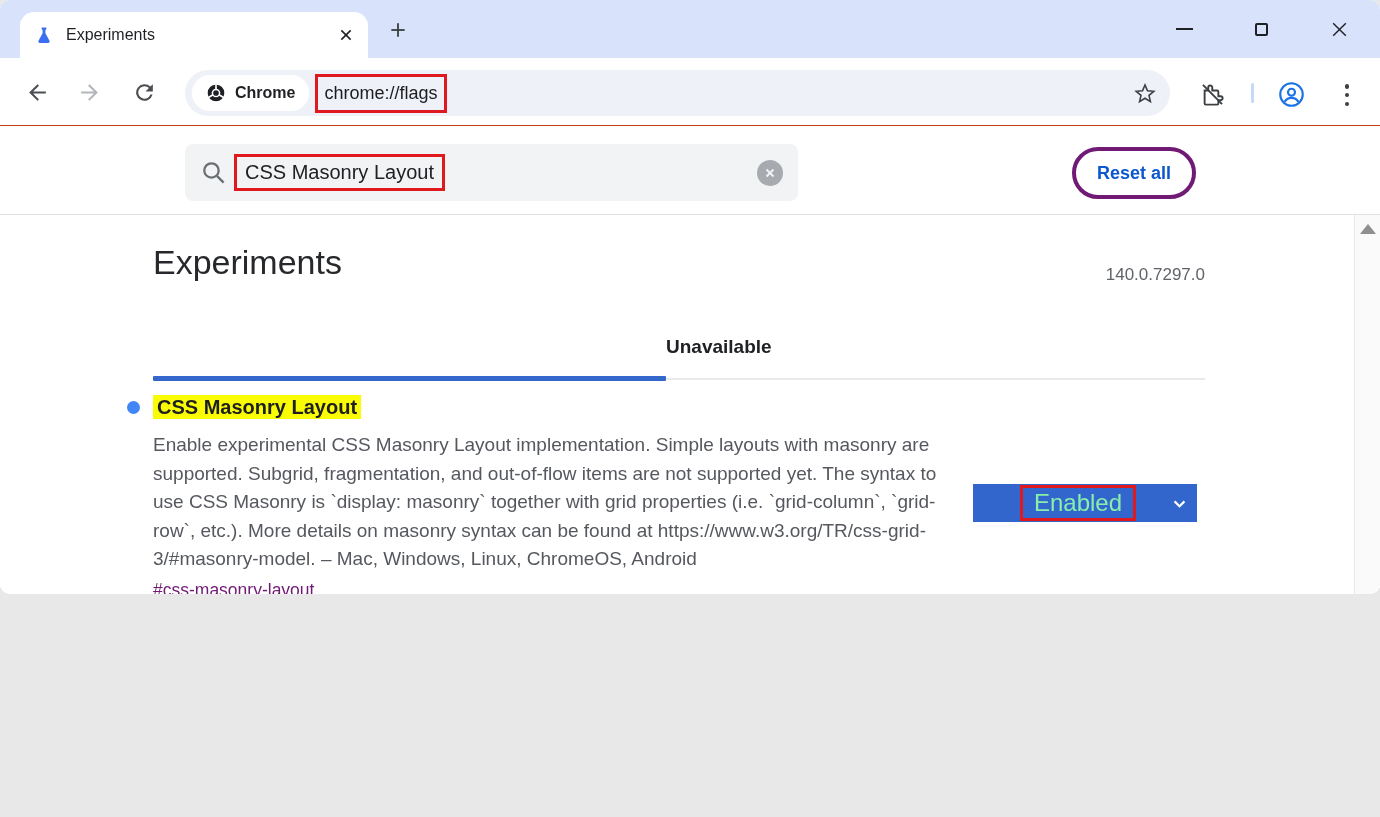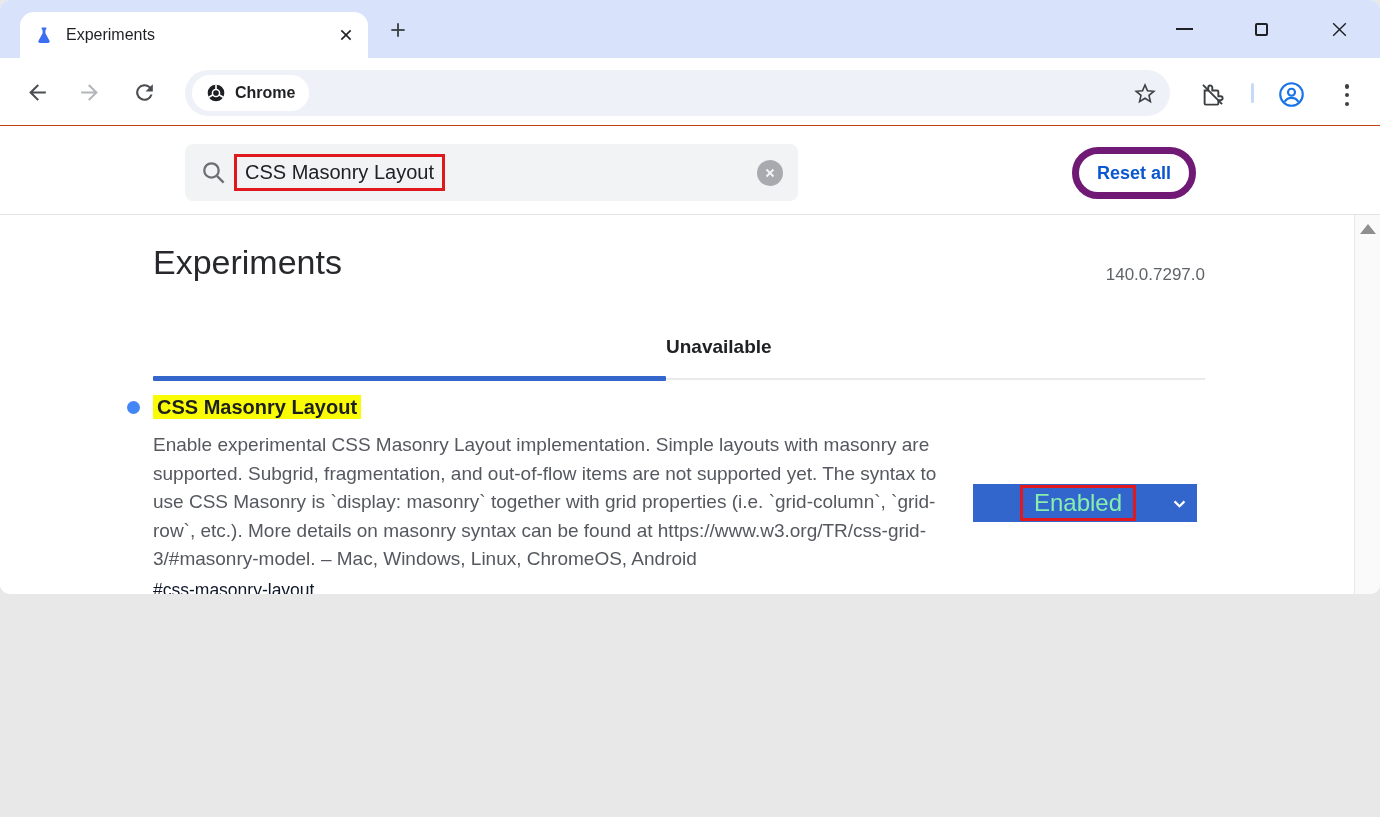--- a/index.html
+++ b/index.html
@@ -48,21 +48,21 @@
   .search-header { position:relative; height:89px; background:#fff; border-bottom:1px solid #e3e3e3; }
   .searchbox { position:absolute; left:185px; top:18px; width:613px; height:57px;
                background:#f1f3f4; border-radius:8px; display:flex; align-items:center; }
   .search-glyph { margin-left:15px; display:flex; align-items:center; }
   .search-anno { margin-left:7px; padding:4px 8px; }
   .search-text { font-size:20px; color:#202124; }
   .clear-btn { margin-left:auto; margin-right:15px; width:26px; height:26px; border-radius:50%;
                background:#a7abb0; color:#f1f3f4; display:flex; align-items:center;
                justify-content:center; font-size:17px; font-weight:bold; line-height:1; }
   .reset-btn { position:absolute; left:1072px; top:21px; width:124px; height:52px;
-               border:7px solid #701a75; border-radius:26px; background:#fff;
+               border:4px solid #701a75; border-radius:26px; background:#fff;
                color:#0b57d0; font-size:18px; font-weight:600; display:flex;
                align-items:center; justify-content:center; }
 
   
   .main { position:relative; height:602px; background:#fff; }
   .page-title { position:absolute; left:153px; top:28px; font-size:34px; font-weight:400; color:#27282b; }
   .version { position:absolute; right:175px; top:50px; font-size:17px; color:#5f6368; }
   .tab-avail { position:absolute; left:153px; top:121px; width:513px; text-align:center;
                font-size:19px; font-weight:bold; color:var(--accent-blue,#1a73e8); }
   .tab-unavail { position:absolute; left:666px; top:121px; width:539px; text-align:left;
@@ -71,21 +71,21 @@
                       background:#3566cb; border-radius:1px; }
   .underline-rest { position:absolute; left:666px; top:163px; width:539px; height:2px; background:#e9eaec; }
 
   .flag-dot { position:absolute; left:127px; top:186px; width:13px; height:13px;
               border-radius:50%; background:#4285f4; }
   .flag-name-row { position:absolute; left:153px; top:181px; }
   .flag-name { background:var(--highlight-yellow,#ffff00); padding:1px 4px;
                font-size:20px; font-weight:bold; color:#1d1e20; }
   .flag-body { position:absolute; left:153px; top:216px; width:800px; }
   .flag-desc { font-size:19px; line-height:28.5px; color:#55585e; overflow-wrap:break-word; }
-  .flag-link { display:inline-block; margin-top:6px; font-size:17.5px; color:#0f172a;
+  .flag-link { display:inline-block; margin-top:6px; font-size:17.5px; color:#701a75;
                }
   .flag-select { position:absolute; left:973px; top:269px; width:224px; height:38px;
                  background:var(--select-blue,#3366cc); display:flex; align-items:center;
                  justify-content:center; }
   .select-anno { padding:1px 11px; margin-right:14px; }
   .select-value { font-size:24px; color:#86efac; }
   .select-chevron { position:absolute; right:9px; top:11px; display:flex; }
 
   
   .scrollbar { position:absolute; right:0; top:0; width:26px; height:602px;
@@ -161,20 +161,23 @@
           <g stroke="#fff" stroke-width="2">
               <line x1="12" y1="12" x2="12" y2="2"></line>
               <line x1="12" y1="12" x2="20.7" y2="17"></line>
               <line x1="12" y1="12" x2="3.3" y2="17"></line>
             </g>
           <circle cx="12" cy="12" r="5.2" fill="#fff"></circle>
             <circle cx="12" cy="12" r="3.4" fill="#1f2023"></circle>
         </svg>
         <span class="chrome-badge-label">Chrome</span>
       </div>
+      <span class="anno-red url-box">
+        <span class="url-text">chrome://flags</span>
+      </span>
       <span class="star">
         <svg width="24" height="24" viewBox="0 0 24 24" fill="none" stroke="#3c4043" stroke-width="1.6">
             <path d="M12 17.3l-5.4 3.3 1.4-6.2-4.8-4.1 6.3-.5L12 4l2.5 5.8 6.3.5-4.8 4.1 1.4 6.2z"></path>
           </svg>
       </span>
     </div>
 
     <div class="ext-off">
       <svg width="27" height="27" viewBox="0 0 24 24" fill="none" stroke="#3c4043" stroke-width="1.7">
         <path d="M5 8.5h3.2V5.8A1.8 1.8 0 0 1 10 4a1.8 1.8 0 0 1 1.8 1.8v2.7h4.4a1 1 0 0 1 1 1v4h2a1.8 1.8 0 0 1 0 3.6h-2v2.9a1 1 0 0 1-1 1H6a1 1 0 0 1-1-1z"></path>

